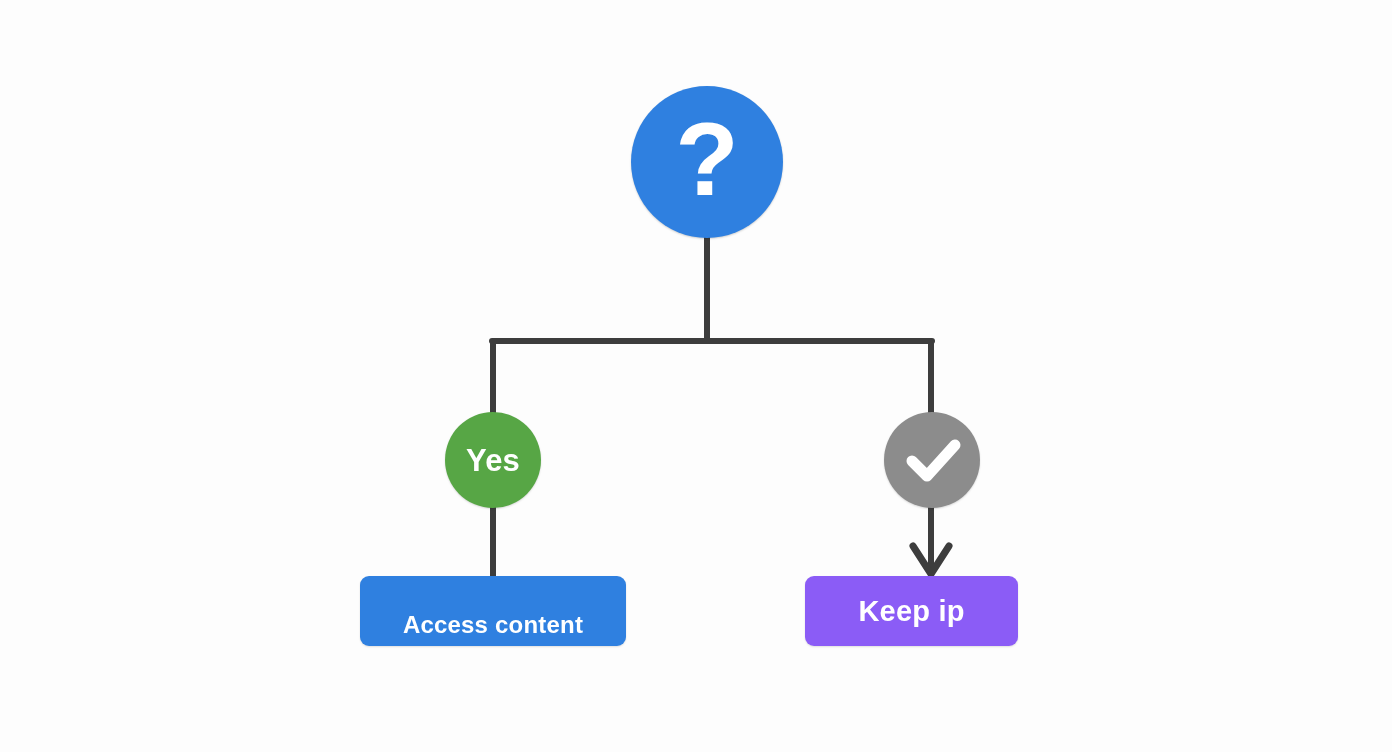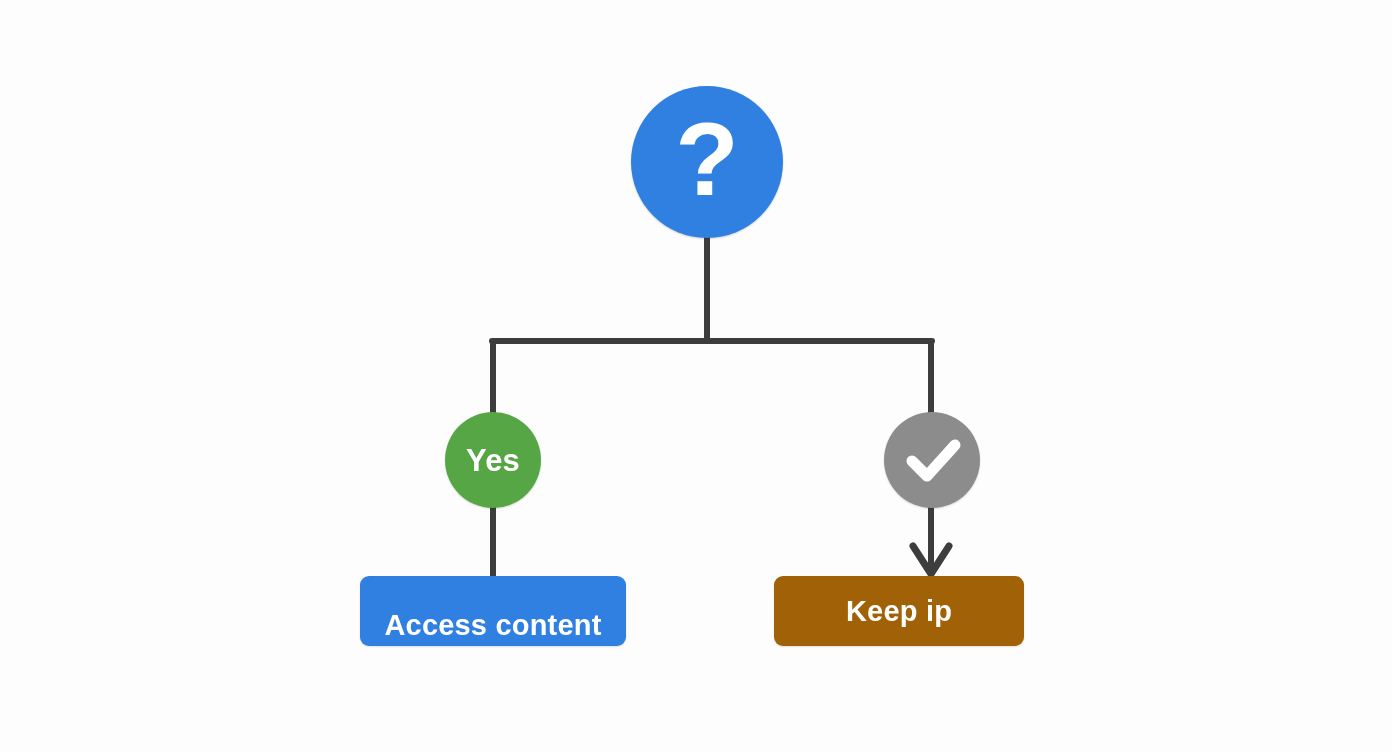--- a/index.html
+++ b/index.html
@@ -95,29 +95,29 @@
   
   #node-access-content {
     left: 360px;
     top: 576px;
     width: 266px;
     height: 70px;
     background: #2f80e0;
     box-shadow: 0 1px 2px rgba(0,0,0,0.12);
   }
   #node-access-content .node-label {
-    font-size: 29px;
+    font-size: 24px;
     margin-top: 28px;
   }
   #node-keep-ip {
-    left: 774px;
+    left: 805px;
     top: 576px;
-    width: 250px;
+    width: 213px;
     height: 70px;
-    background: #a16207;
+    background: #8b5cf6;
     box-shadow: 0 1px 2px rgba(0,0,0,0.12);
   }
   #node-keep-ip .node-label {
     font-size: 29px;
   }
 </style>
 </head>
 <body>
 
 <div id="diagram-root">

